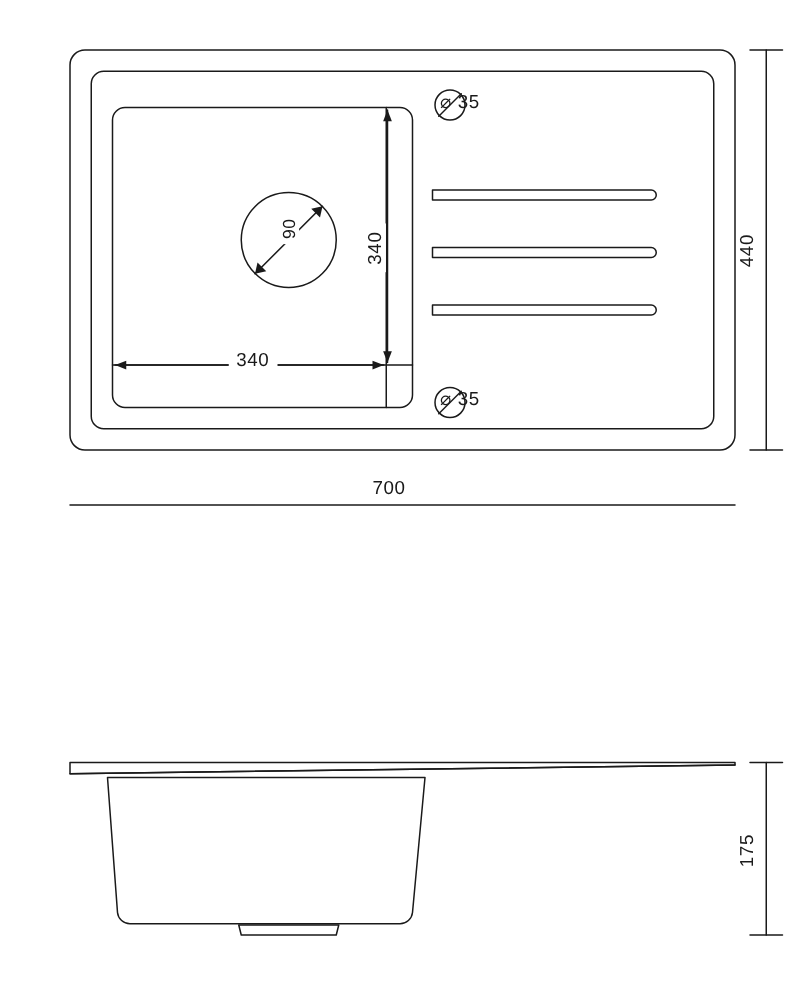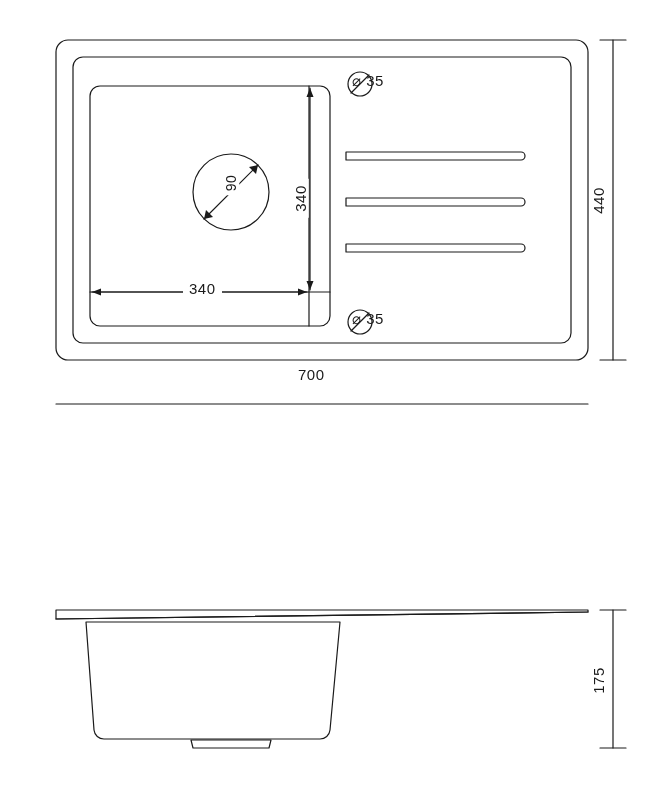--- a/index.html
+++ b/index.html
@@ -89,21 +89,21 @@
     <path d="M86 622 L340 622 L330 730 a10 10 0 0 1 -10 9 L104 739 a10 10 0 0 1 -10 -9 Z"></path>
 
     <path d="M191 740 L271 740 L269 748 L193 748 Z"></path>
 
     <path d="M613 610 L613 748"></path>
     <path d="M600 610 L626 610"></path>
     <path d="M600 748 L626 748"></path>
   </g>
 </svg>
 
-<div class="dim-label" style="left:298px; top:366px;">700</div>
+<div class="dim-label" style="left:298px; top:382px;">700</div>
 
 <div class="dim-label rot90" style="left:585px; top:192px;">440</div>
 
 <div class="dim-label rot90" style="left:585px; top:672px;">175</div>
 
 <div class="dim-label" style="left:183px; top:280px; background:#ffffff; padding:0 6px;">340</div>
 
 <div class="dim-label rot90" style="left:281px; top:190px; background:#ffffff; padding:0 6px;">340</div>
 
 <div class="dim-label rot90 small" style="left:219px; top:175px; background:#ffffff; padding:0 4px;">90</div>

